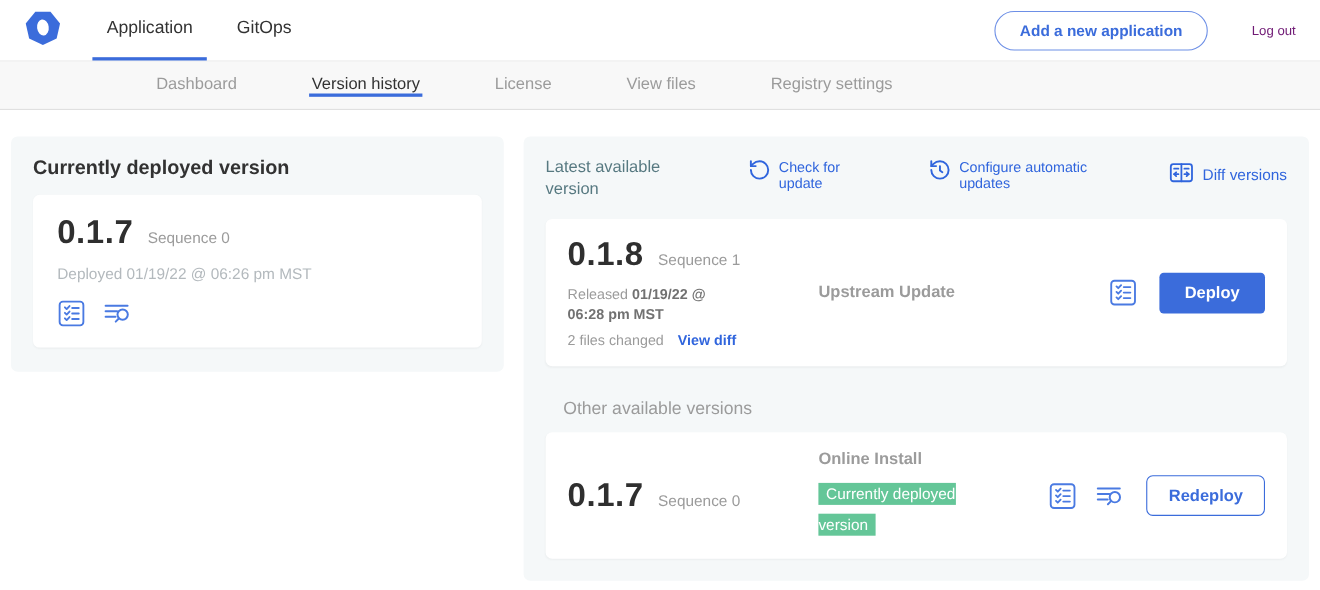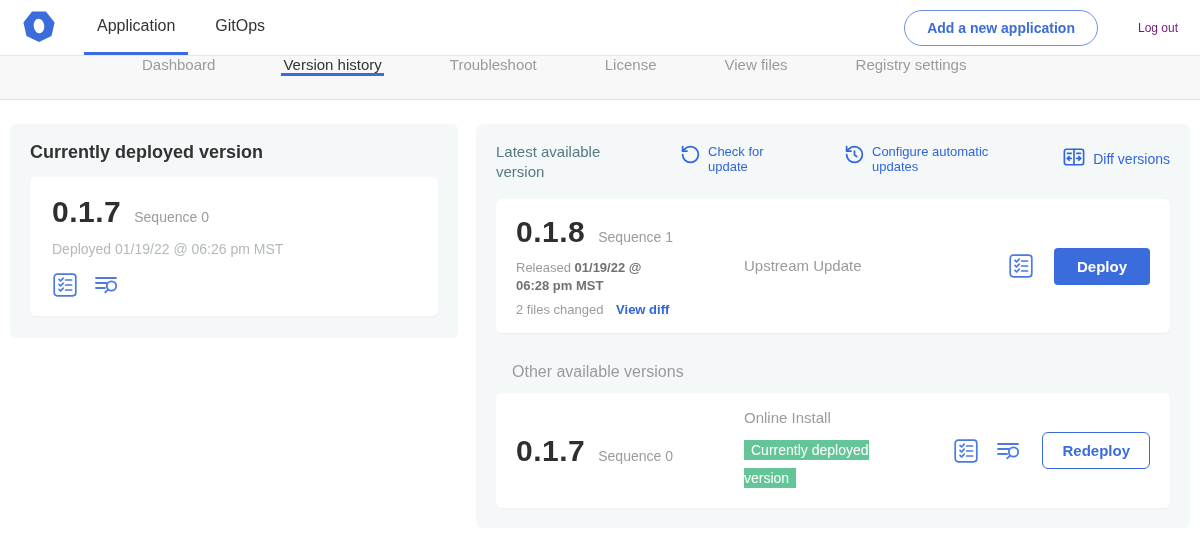--- a/index.html
+++ b/index.html
@@ -49,21 +49,21 @@
     cursor: pointer;
   }
   .logout-link { font-size: 12px; color: #701a75; cursor: pointer; text-decoration: none; padding-left: 12px; }
 
   
   .subnav {
     height: 44px;
     background: #f8f8f8;
     border-bottom: 1px solid #e0e0e0;
     display: flex;
-    align-items: flex-start;
+    align-items: center;
     padding-left: 140px;
   }
   .subnav-tab {
     display: flex; align-items: center;
     font-size: 15px;
     color: #9b9b9b;
     margin-right: 64px;
     border-bottom: 3px solid transparent;
     padding: 0 2px;
     cursor: pointer;
@@ -126,21 +126,21 @@
   
   .release-card { display: flex; align-items: center; margin-top: 18px; padding: 16px 20px; }
   .vinfo { width: 228px; flex: none; }
   .released-text {
     margin-top: 10px; font-size: 13px; line-height: 1.35;
     color: #9b9b9b; width: 162px;
   }
   .released-text b { color: #717171; }
   .files-row { margin-top: 8px; font-size: 13px; color: #9b9b9b; }
   .view-diff-link { color: #3065dd; font-weight: bold; margin-left: 9px; cursor: pointer; text-decoration: none; }
-  .source-label { font-size: 15px; font-weight: 400; color: #9b9b9b; }
+  .source-label { font-size: 15px; font-weight: 700; color: #9b9b9b; }
   .source-col { width: 160px; flex: none; }
   .spacer { flex: 1; }
   .deploy-btn {
     background: #3b6cdb; color: #fff;
     border: none; border-radius: 4px;
     font-family: inherit; font-size: 15px; font-weight: bold;
     padding: 10px 23px; margin-left: 20px; cursor: pointer;
   }
   .redeploy-btn {
     background: #fff; color: #3b6cdb;
@@ -180,21 +180,20 @@
   </nav>
   <div class="topnav-right">
     <button class="add-app-btn">Add a new application</button>
     <a class="logout-link">Log out</a>
   </div>
 </header>
 
 <nav class="subnav">
   <div class="subnav-tab">Dashboard</div>
   <div class="subnav-tab active">Version history</div>
-  <div class="subnav-tab">Troubleshoot</div>
   <div class="subnav-tab">License</div>
   <div class="subnav-tab">View files</div>
   <div class="subnav-tab">Registry settings</div>
 </nav>
 
 <main class="content">
 
   <section class="panel left-panel">
     <h2>Currently deployed version</h2>
     <div class="version-card">

